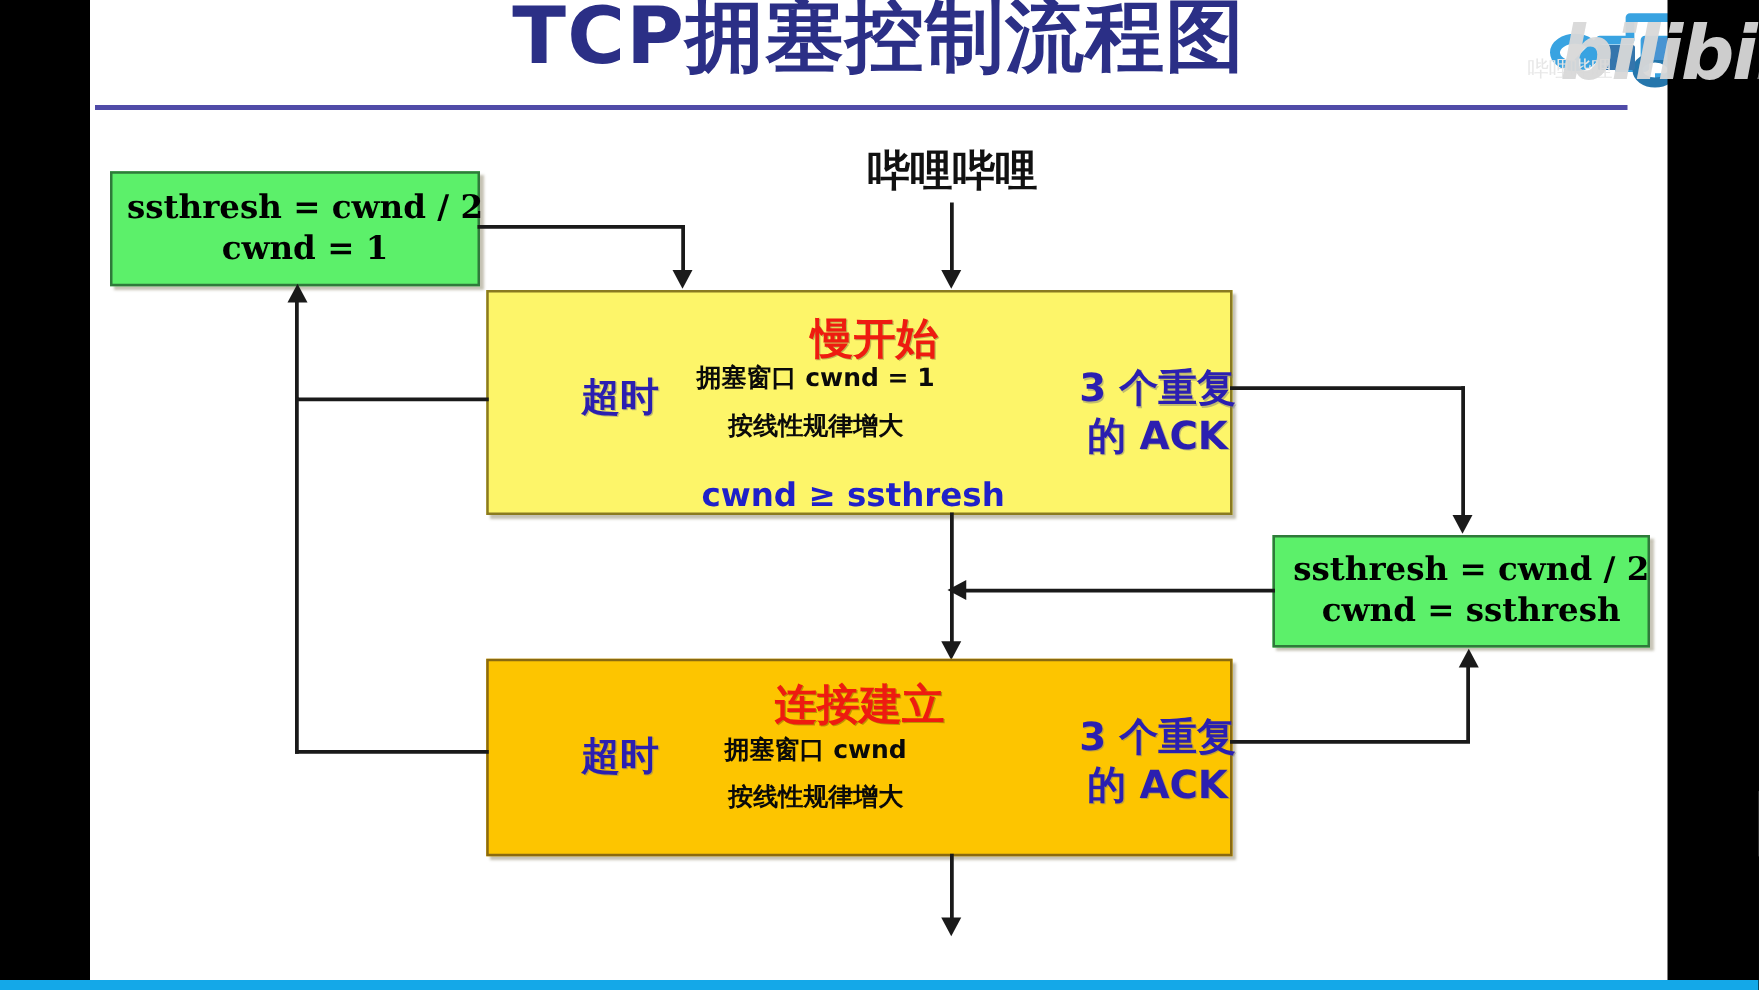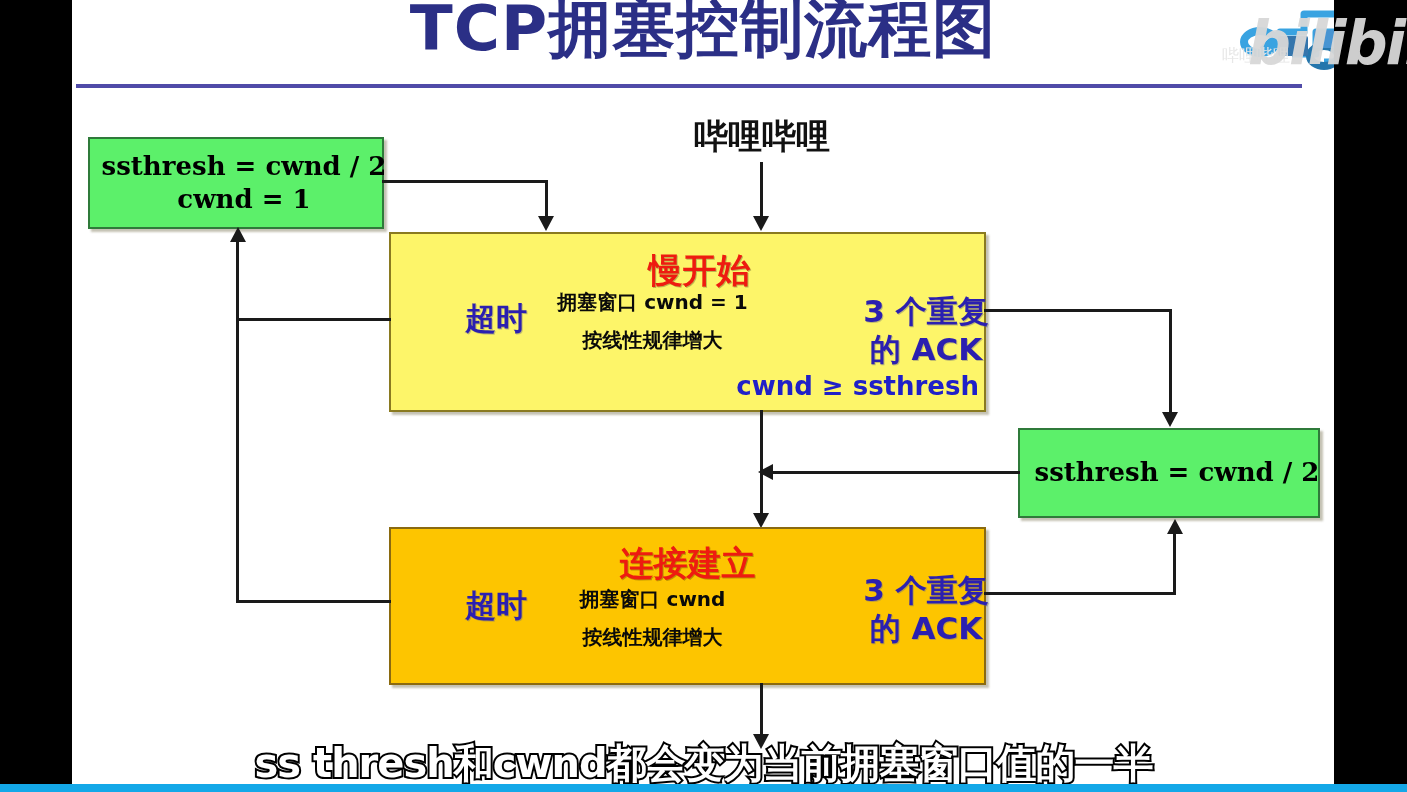--- a/index.html
+++ b/index.html
@@ -259,41 +259,42 @@
     </div>
 
     <div class="ln-h" style="left:310px; top:180px; width:166px;"></div>
     <div class="ln-v" style="left:473px; top:180px; height:39px;"></div>
     <div class="arw down" style="left:466px; top:216px;"></div>
 
     <div class="box box-yellow" style="left:317px; top:232px; width:597px; height:180px;">
       <div class="state-title" style="left:0; top:14px;padding-left:12px;">慢开始</div>
       <div class="state-body" style="left:-35px; top:55px;">拥塞窗口 cwnd = 1</div>
       <div class="state-body" style="left:-35px; top:93px;">按线性规律增大</div>
-      <div class="state-cond" style="left:-5px; top:137px;text-align:right;">cwnd ≥ ssthresh</div>
+      <div class="state-cond" style="left:-5px; top:148px;">cwnd ≥ ssthresh</div>
       <div class="side-label" style="left:74px; top:66px;">超时</div>
       <div class="side-label right-lbl" style="left:470px; top:48px; width:130px;">
         <div>3 个重复</div>
         <div>的 ACK</div>
       </div>
     </div>
 
     <div class="ln-h" style="left:164px; top:318px; width:155px;"></div>
     <div class="ln-v" style="left:164px; top:240px; height:80px;"></div>
     <div class="arw up" style="left:158px; top:227px;"></div>
 
     <div class="ln-h" style="left:912px; top:309px; width:188px;"></div>
     <div class="ln-v" style="left:1097px; top:309px; height:106px;"></div>
     <div class="arw down" style="left:1090px; top:412px;"></div>
 
     <div class="ln-v" style="left:688px; top:410px; height:107px;"></div>
     <div class="arw down" style="left:681px; top:513px;"></div>
 
     <div class="box box-green" style="left:946px; top:428px; width:302px; height:90px;">
       <div class="ln">ssthresh = cwnd / 2</div>
+      <div class="ln">cwnd = ssthresh</div>
     </div>
 
     <div class="ln-h" style="left:700px; top:471px; width:248px;"></div>
     <div class="arw left" style="left:686px; top:464px;"></div>
 
     <div class="box box-orange" style="left:317px; top:527px; width:597px; height:158px;">
       <div class="state-title" style="left:0; top:12px;">连接建立</div>
       <div class="state-body" style="left:-35px; top:57px;">拥塞窗口 cwnd</div>
       <div class="state-body" style="left:-35px; top:95px;">按线性规律增大</div>
       <div class="side-label" style="left:74px; top:58px;">超时</div>
@@ -337,16 +338,15 @@
         <rect x="8" y="20" width="72" height="54" rx="14" fill="#f4f4f4"></rect>
         <path d="M36 34 L60 47 L36 60 Z" fill="#ffffff" stroke="#e2e2e2" stroke-width="2"></path>
       </svg>
     </div>
   </div>
 
   <div class="pillar left"></div>
   <div class="pillar right"></div>
   <div class="wm-bili-text">bilibili</div>
 
-  <div class="subtitle">ss thresh和cwnd都会变为当前拥塞窗口值的一半</div>
   <div class="progress"></div>
 
 </div>
 
 </body></html>

